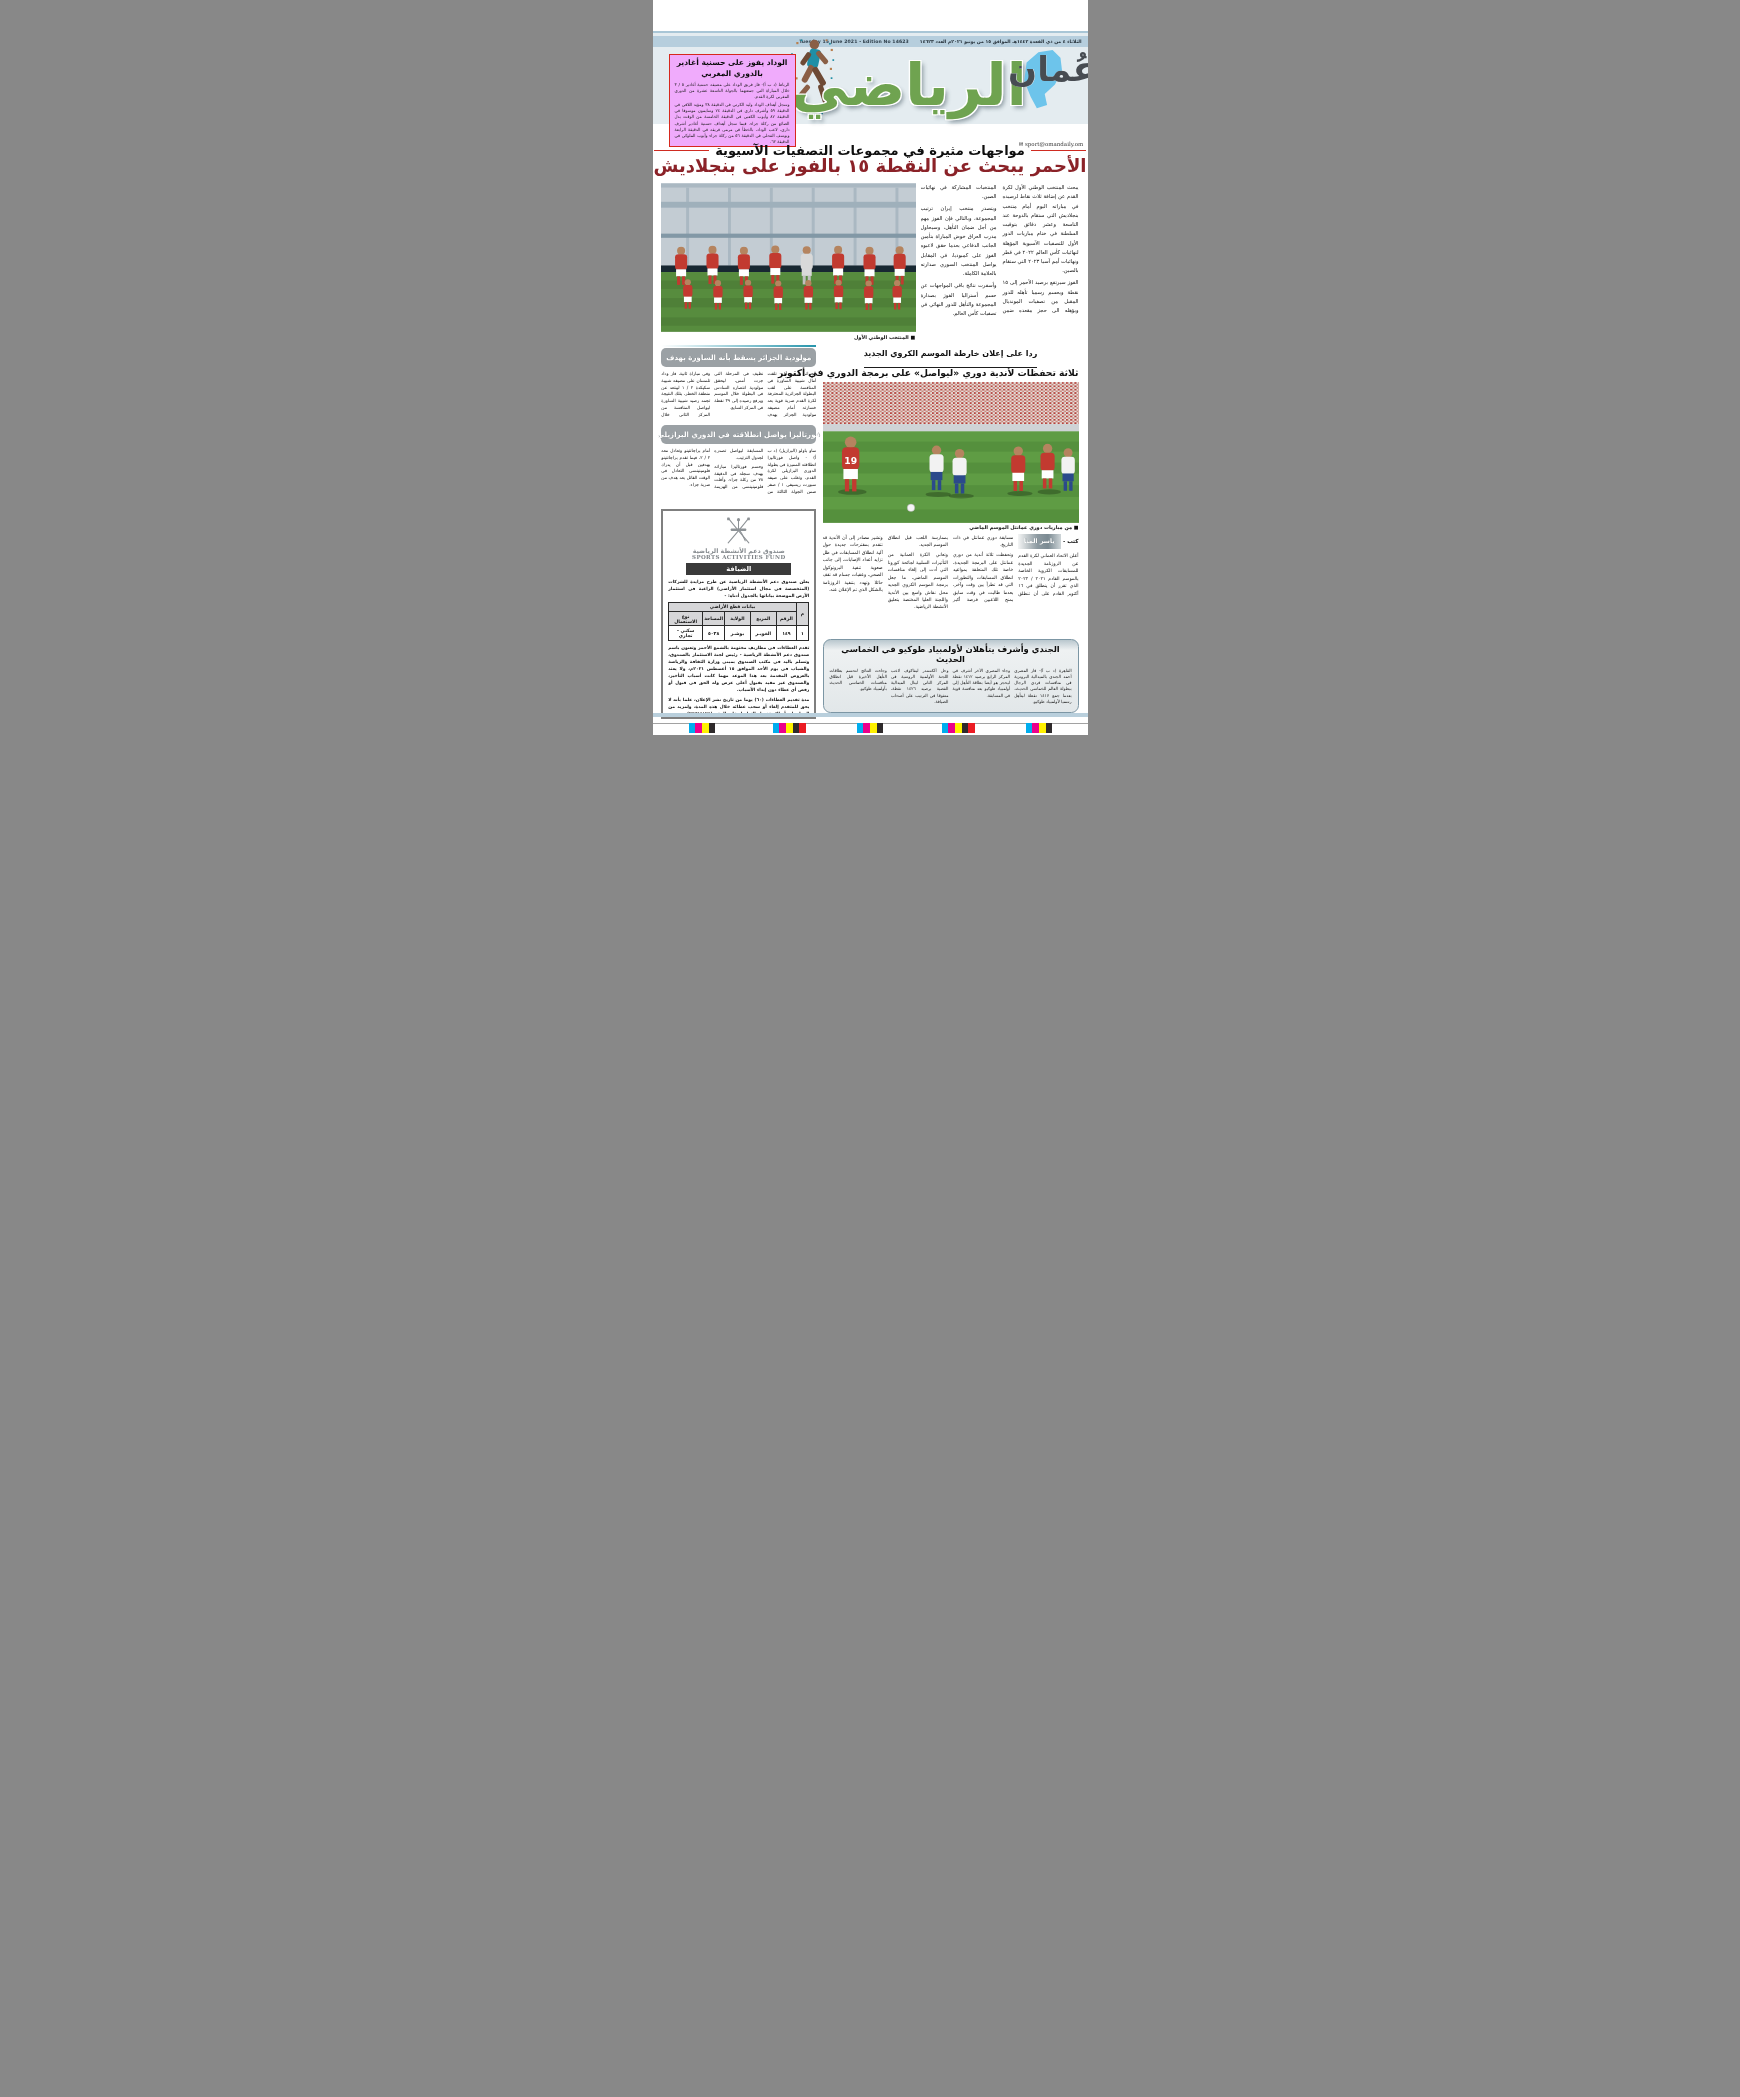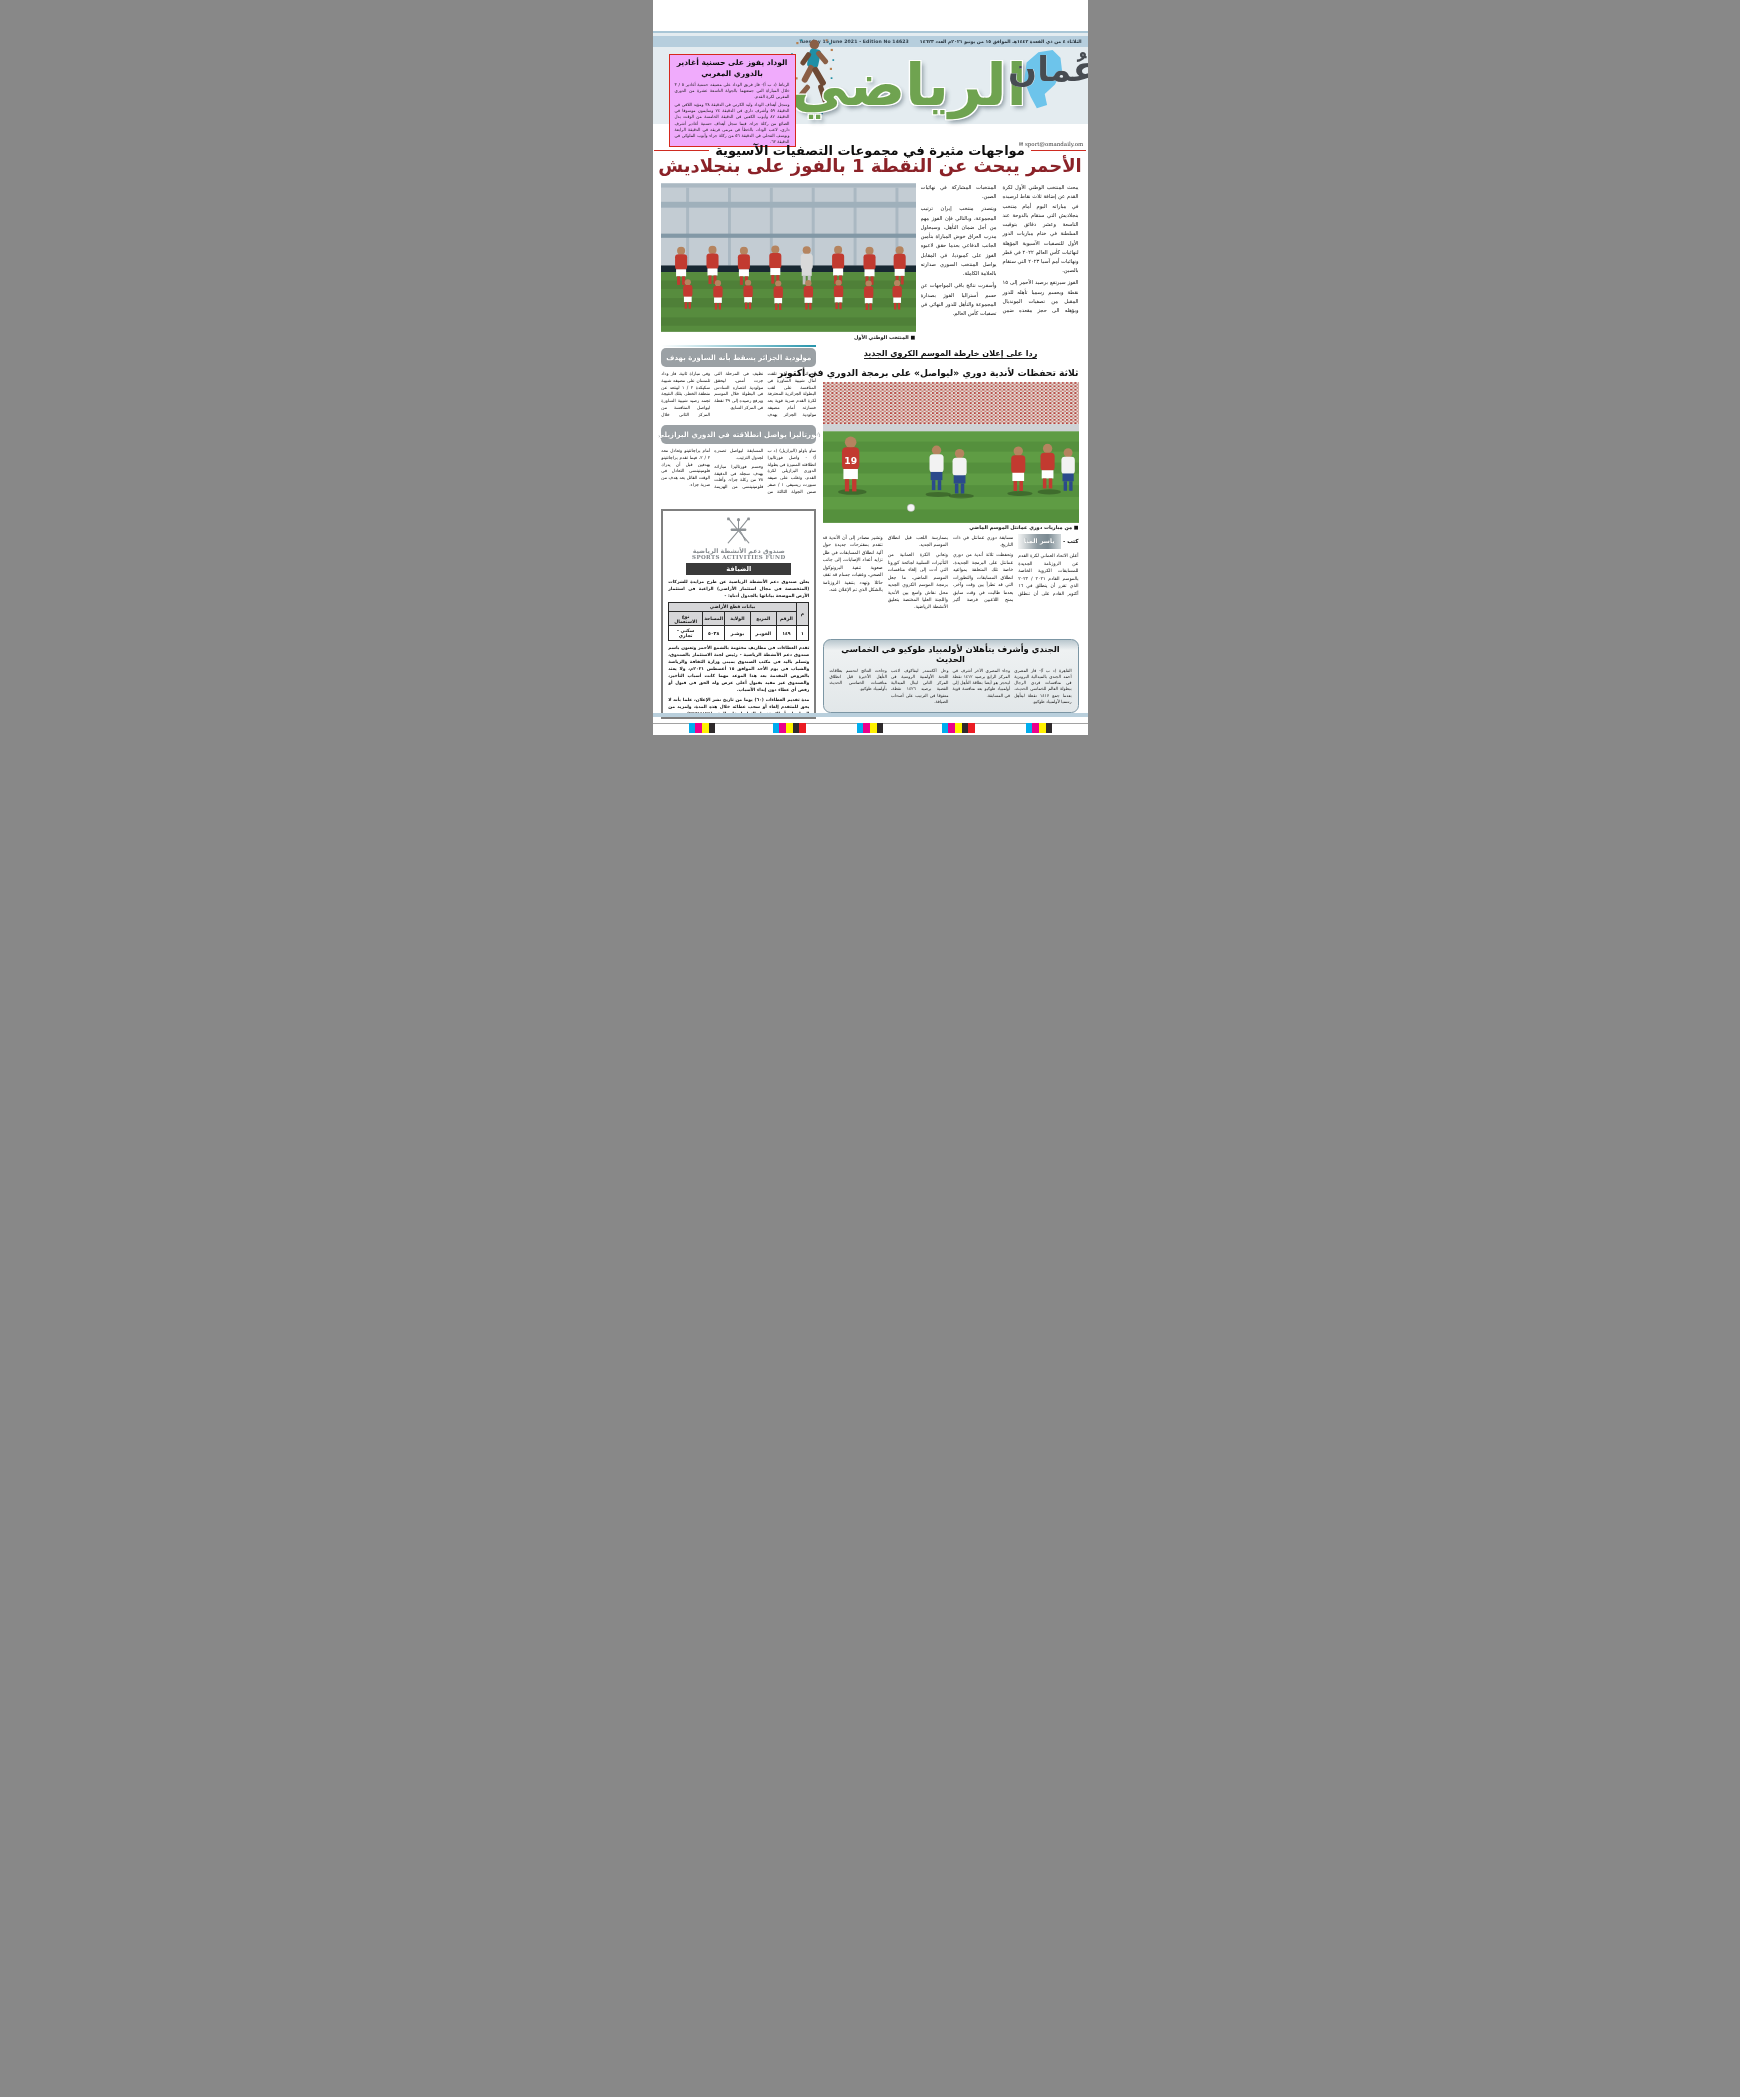--- a/index.html
+++ b/index.html
@@ -69,21 +69,21 @@
                display:flex;align-items:center;justify-content:center;font-size:6.7px;font-weight:bold;}
   .fund p{font-size:4.4px;font-weight:bold;line-height:1.6;margin:0 0 2.5px;text-align:justify;}
   .fund table{width:100%;border-collapse:collapse;margin:0.8px 0 3.4px;}
   .fund th,.fund td{border:0.6px solid #2a2a2a;font-size:4.6px;padding:1.7px 0.8px;}
   .fund th{background:#d6d6d8;font-weight:bold;}
   .fund td{font-weight:bold;}
   .t-title{font-size:5px;}
 
   
   .om-kicker{left:170px;top:349px;width:256px;text-align:center;}
-  .om-kicker span{display:inline-block;font-size:8px;font-weight:bold;border-bottom:1.3px solid #1d1d1d;padding-bottom:0;}
+  .om-kicker span{display:inline-block;font-size:8px;font-weight:bold;border-bottom:1.3px solid #1d1d1d;padding-bottom:9px;}
   .om-headline{left:170px;top:367px;width:256px;text-align:center;font-size:9.2px;font-weight:bold;white-space:nowrap;}
   .photo2{left:170px;top:382px;width:256px;height:141px;}
   .caption2{left:170px;top:524px;width:256px;text-align:right;font-size:5px;font-weight:bold;}
   .om-cols{left:170px;top:534px;width:256px;height:96px;column-count:4;column-gap:5px;
            font-size:4.6px;line-height:1.62;overflow:hidden;}
   .om-cols p{margin:0 0 2.5px;}
   .byline{display:flex;align-items:center;gap:2.5px;margin-bottom:3.4px;break-inside:avoid;}
   .byline .label{font-size:5.5px;font-weight:bold;white-space:nowrap;}
   .byline .box{flex:1;height:15px;display:flex;align-items:center;justify-content:center;
        background:linear-gradient(to left,#cfd6d9 0,#7b8a92 30%,#8d9aa1 55%,#f4f5f5 100%);}
@@ -169,21 +169,21 @@
     <p class="just">الرباط (د ب أ)- فاز فريق الوداد على مضيفه حسنية أغادير ٥ / ٣ خلال المباراة التي جمعتهما بالجولة التاسعة عشرة من الدوري المغربي لكرة القدم.</p>
     <p class="just">وسجل أهداف الوداد وليد الكرتي في الدقيقة ٣٨ ومؤيد اللافي في الدقيقة ٥٩ وأشرف داري في الدقيقة ٧٤ وسايمون موسوفا في الدقيقة ٨٧ وأيوب الكعبي في الدقيقة الخامسة من الوقت بدل الضائع من ركلة جزاء. فيما سجل أهداف حسنية أغادير أشرف داري، لاعب الوداد، بالخطأ في مرمى فريقه في الدقيقة الرابعة ويوسف الفحلي في الدقيقة ٥٦ من ركلة جزاء وأيوب الملوكي في الدقيقة ٦٢.</p>
     <p class="just">وشهدت المباراة طرد باتريك مالو لاعب حسنية أغادير في الدقيقة ٨٠. ورفع الوداد رصيده إلى ٤٧ نقطة في صدارة الترتيب، وتوقف رصيد حسنية أغادير عند ٢٨ نقطة في المركز الثامن.</p>
   </div>
 
   <div class="abs kicker-row">
     <span class="kicker-rule"></span>
     <span class="kicker-txt rtl">مواجهات مثيرة في مجموعات التصفيات الآسيوية</span>
     <span class="kicker-rule"></span>
   </div>
-  <div class="abs main-headline rtl">الأحمر يبحث عن النقطة 1 بالفوز على بنجلاديش</div>
+  <div class="abs main-headline rtl">الأحمر يبحث عن النقطة ١٥ بالفوز على بنجلاديش</div>
 
   <svg class="abs photo1" viewBox="0 0 609 354">
     <defs>
       <symbol id="pl" viewBox="0 0 30 80">
         <circle cx="15" cy="9" r="8" fill="#b5845f"></circle>
         <rect x="3" y="16" width="24" height="31" rx="6" fill="var(--shirt,#c23a30)"></rect>
         <rect x="5" y="46" width="20" height="14" fill="var(--shorts,#ffffff)"></rect>
         <rect x="7" y="60" width="6" height="17" fill="var(--sock,#c23a30)"></rect>
         <rect x="17" y="60" width="6" height="17" fill="var(--sock,#c23a30)"></rect>
       </symbol>

